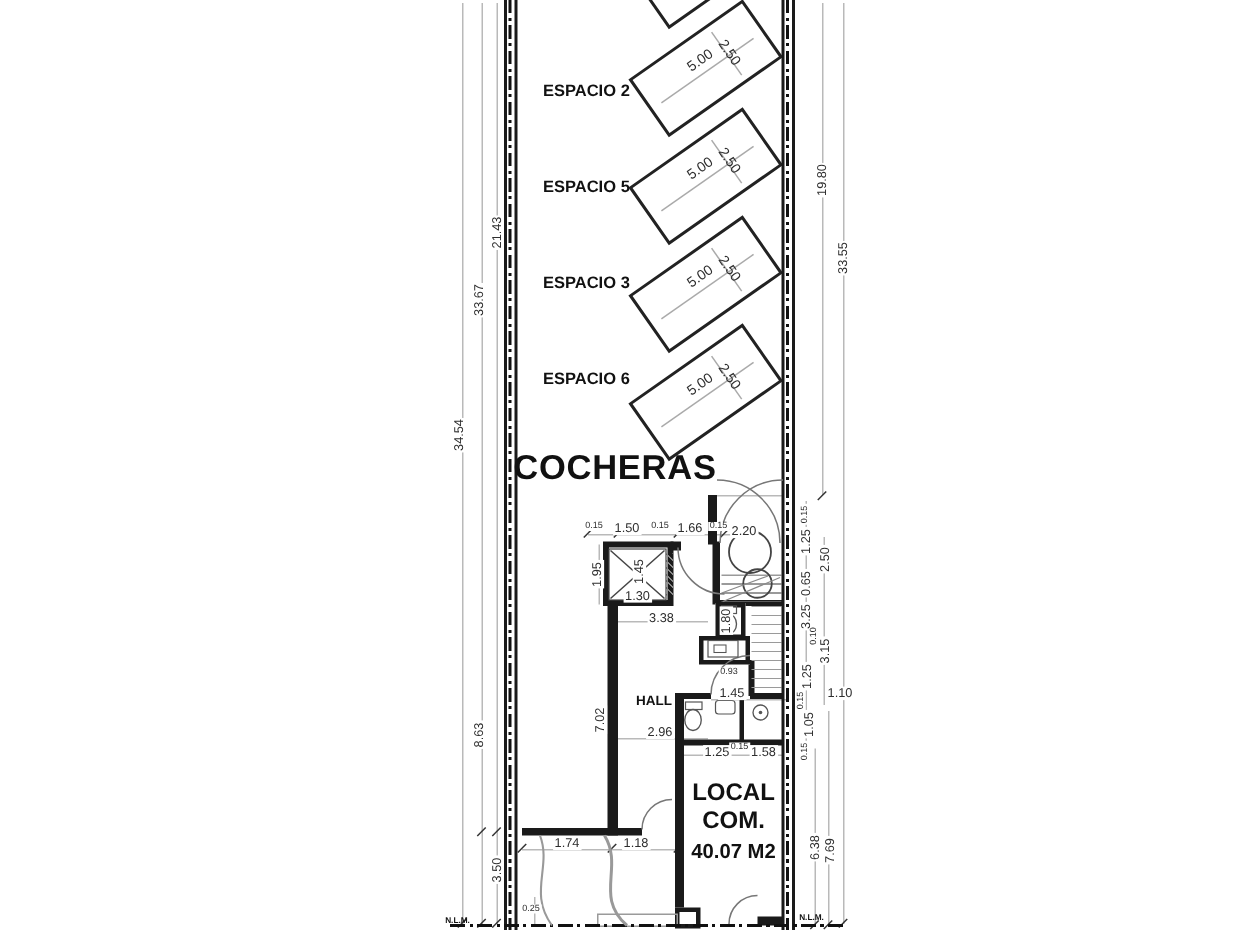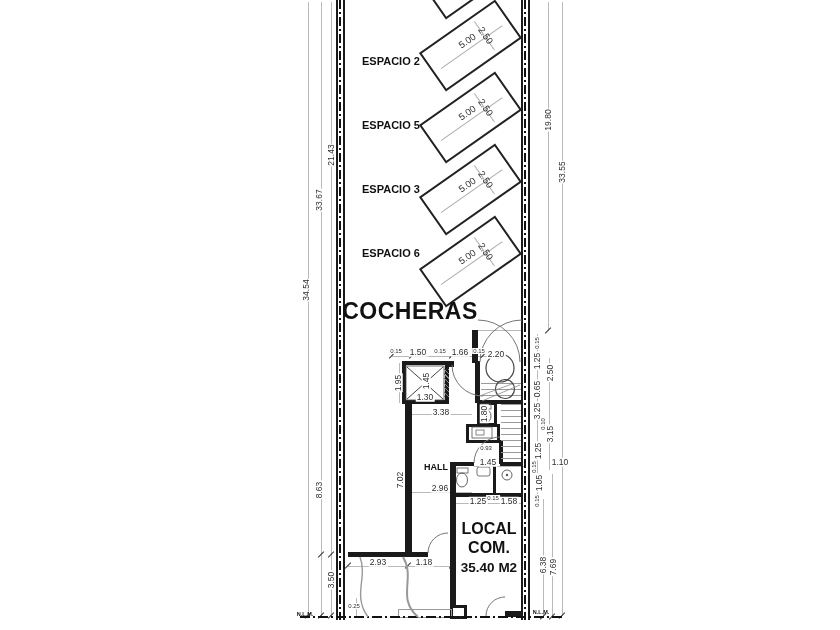--- a/index.html
+++ b/index.html
@@ -174,21 +174,21 @@
     <circle cx="507" cy="475" r="5" fill="none" stroke="#555" stroke-width="0.9"></circle>
     <circle cx="507" cy="475" r="1.2" fill="#555"></circle>
 
     <line x1="482" y1="401" x2="520" y2="385" stroke="#8a8a8a" stroke-width="0.8"></line>
     <line x1="482" y1="395" x2="512" y2="384" stroke="#8a8a8a" stroke-width="0.8"></line>
   </svg>
 
   <div class="rl" style="left:330px;top:300px;width:160px;font-size:23px;letter-spacing:0.5px;">COCHERAS</div>
   <div class="rl" style="left:450px;top:521px;width:78px;font-size:16px;">LOCAL</div>
   <div class="rl" style="left:450px;top:540px;width:78px;font-size:16px;">COM.</div>
-  <div class="rl" style="left:450px;top:561px;width:78px;font-size:13.5px;">35.40 M2</div>
+  <div class="rl" style="left:450px;top:561px;width:78px;font-size:13.5px;">40.07 M2</div>
   <div class="rl" style="left:416px;top:443px;width:40px;font-size:9px;font-weight:bold;margin-top:20px;">HALL</div>
 
   <span class="dim v" style="left:306px;top:290px;">34.54</span>
   <span class="dim v" style="left:319px;top:200px;">33.67</span>
   <span class="dim v" style="left:331px;top:155px;">21.43</span>
   <span class="dim v" style="left:319px;top:490px;">8.63</span>
   <span class="dim v" style="left:331px;top:580px;">3.50</span>
 
   <span class="dim v" style="left:548px;top:120px;">19.80</span>
   <span class="dim v" style="left:562px;top:172px;">33.55</span>
@@ -223,20 +223,20 @@
   <span class="dim t" style="left:486px;top:448px;">0.93</span>
   <span class="dim" style="left:488px;top:462px;">1.45</span>
   <span class="dim" style="left:512px;top:462px;margin-left:48px;">1.10</span>
   <span class="dim" style="left:440px;top:488px;">2.96</span>
   <span class="dim v" style="left:400px;top:480px;">7.02</span>
 
   <span class="dim" style="left:478px;top:501px;">1.25</span>
   <span class="dim t" style="left:493px;top:498px;">0.15</span>
   <span class="dim" style="left:509px;top:501px;">1.58</span>
 
-  <span class="dim" style="left:378px;top:562px;">2.93</span>
+  <span class="dim" style="left:378px;top:562px;">1.74</span>
   <span class="dim" style="left:424px;top:562px;">1.18</span>
   <span class="dim t" style="left:354px;top:606px;">0.25</span>
 
   <span class="nlm" style="left:305px;top:614px;">N.L.M.</span>
   <span class="nlm" style="left:541px;top:612px;">N.L.M.</span>
 
 </div>
 
 </body></html>

